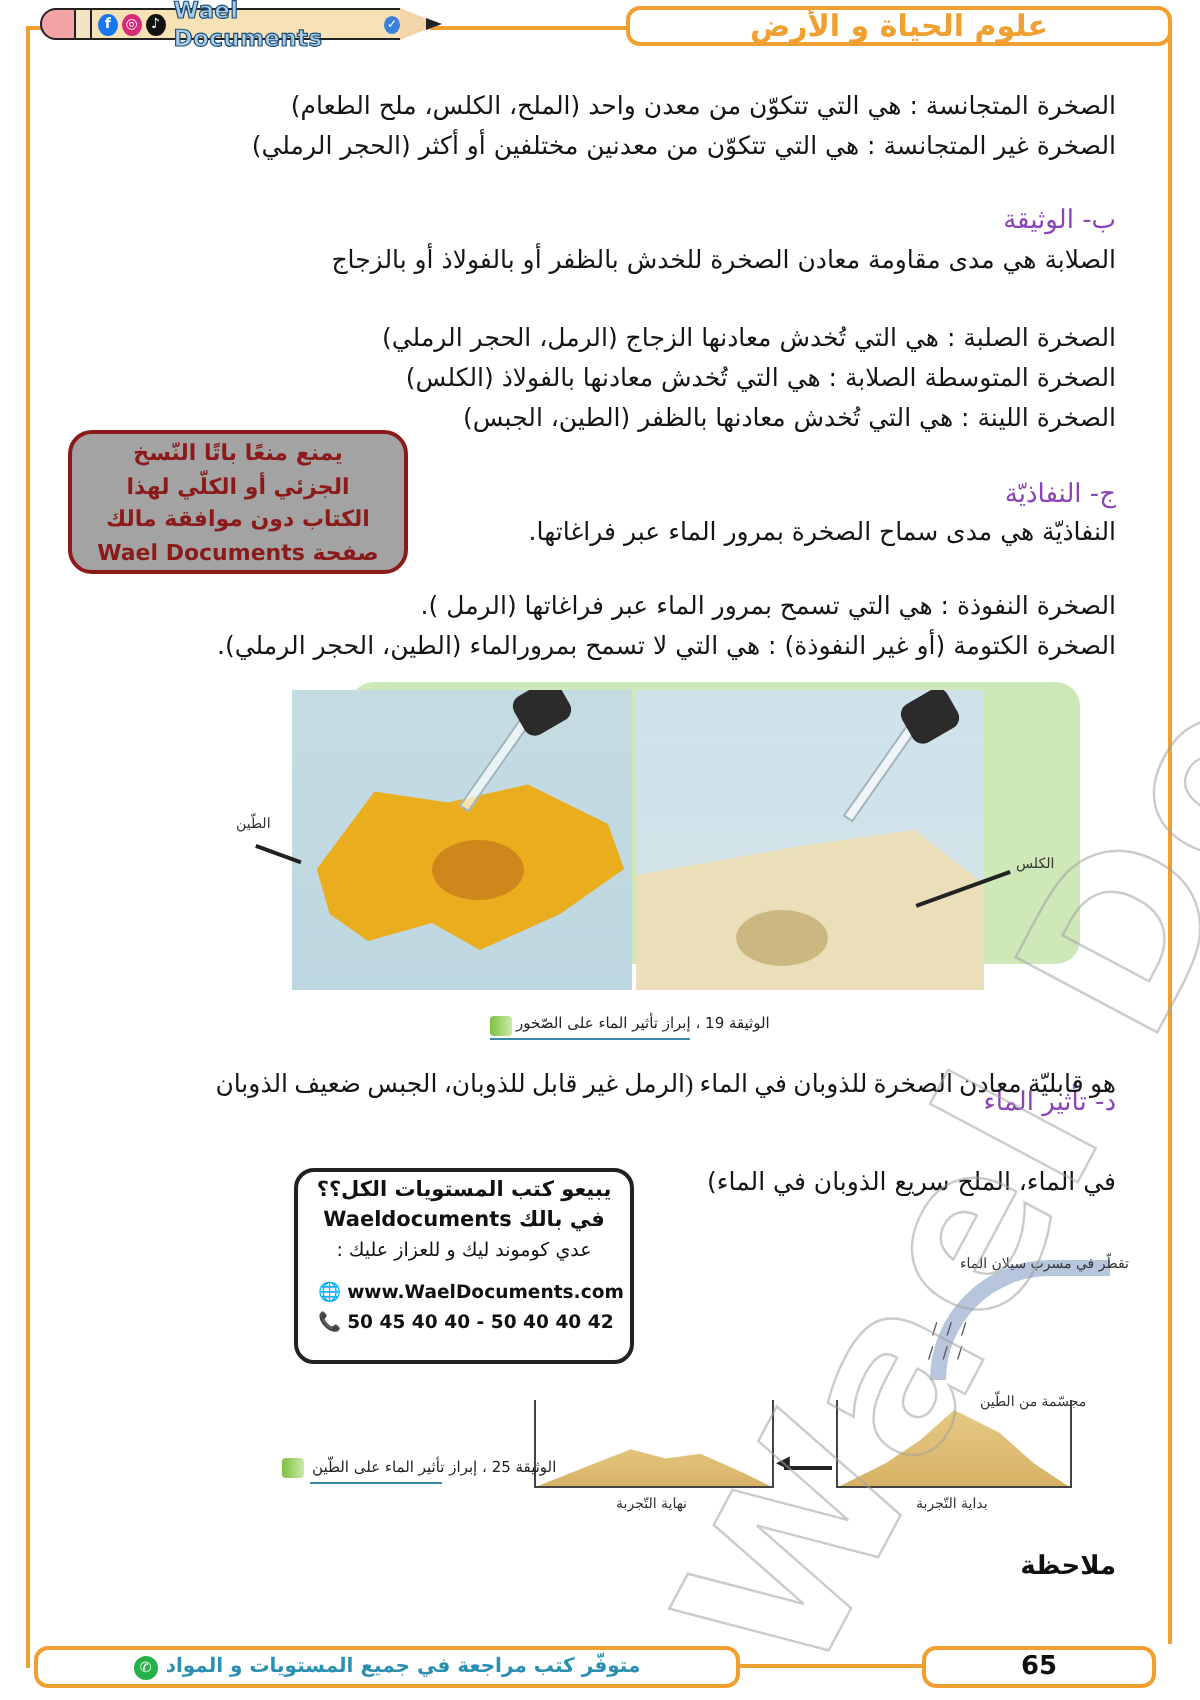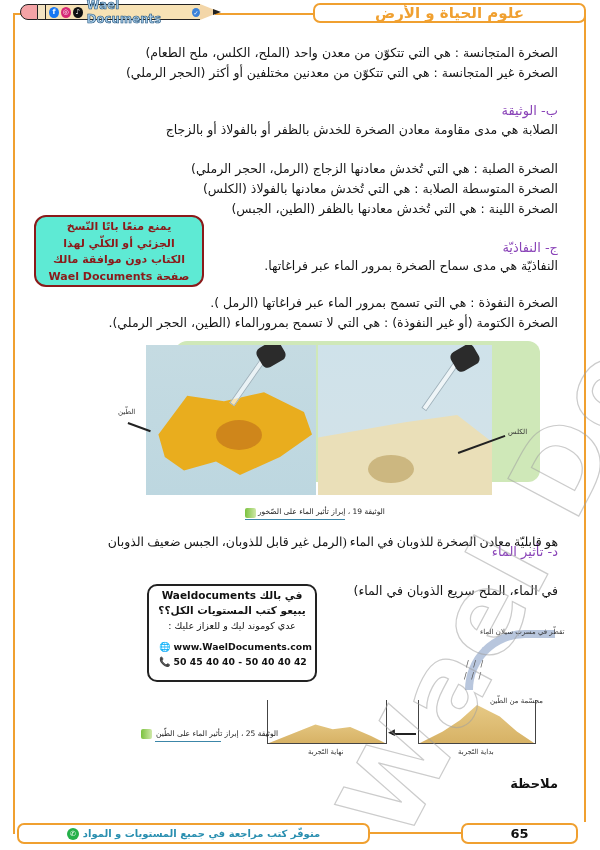--- a/index.html
+++ b/index.html
@@ -30,21 +30,21 @@
 
   
   .subject-box { position: absolute; left: 313px; top: 3px; width: 273px; height: 20px; border: 2px solid #f0a030; border-radius: 7px; background: #fff; display: flex; align-items: center; justify-content: center; }
   .subject-title { font-weight: bold; font-size: 15px; color: #f0a030; direction: rtl; }
 
   
   .rtl { direction: rtl; text-align: right; position: absolute; right: 42px; font-family: "DejaVu Sans", sans-serif; font-size: 12.5px; line-height: 21px; color: #151515; }
   .heading { color: #8a44b8; font-weight: normal; font-size: 13px; }
 
   
-  .warn-box { position: absolute; left: 34px; top: 215px; width: 170px; height: 72px; border: 2.5px solid #8b1a1a; border-radius: 12px; background: #5eead4; direction: rtl; text-align: center; padding-top: 2px; }
+  .warn-box { position: absolute; left: 34px; top: 215px; width: 170px; height: 72px; border: 2.5px solid #8b1a1a; border-radius: 12px; background: #a3a3a3; direction: rtl; text-align: center; padding-top: 2px; }
   .warn-line { font-weight: bold; font-size: 11px; line-height: 16.5px; color: #8b1a1a; display: block; }
 
   
   .fig1-frame { position: absolute; left: 175px; top: 341px; width: 365px; height: 141px; border-radius: 12px; background: #cfe8b8; }
   .fig1-left { position: absolute; left: 146px; top: 345px; width: 170px; height: 150px; background: linear-gradient(180deg, #c5dbe2 0%, #bdd7e0 100%); overflow: hidden; }
   .fig1-right { position: absolute; left: 318px; top: 345px; width: 174px; height: 150px; background: linear-gradient(180deg, #cfe2ea 0%, #d3e2e8 100%); overflow: hidden; }
   .clay { position: absolute; left: 6px; top: 40px; width: 160px; height: 90px; background: #e9ad1e; clip-path: polygon(4% 55%, 22% 12%, 45% 18%, 70% 8%, 95% 30%, 100% 55%, 80% 80%, 55% 100%, 40% 85%, 20% 95%, 8% 80%); }
   .clay-stain { position: absolute; left: 70px; top: 75px; width: 46px; height: 30px; border-radius: 50%; background: #c67a1b; opacity: .75; }
   .limestone { position: absolute; left: 0; top: 70px; width: 174px; height: 90px; background: #eadfb8; clip-path: polygon(0 25%, 50% 8%, 80% 0, 100% 30%, 100% 100%, 0 100%); }
   .drop { position: absolute; left: 50px; top: 110px; width: 46px; height: 28px; border-radius: 50%; background: #c9b27a; opacity: .9; }
@@ -150,22 +150,22 @@
 <div class="arrow-line" style="left:458px; top:452px; width:50px; transform: rotate(-20deg);"></div>
 <div class="caption-mark" style="left:245px; top:508px;"></div>
 <span class="caption" style="left:258px; top:507px;">الوثيقة 19 ، إبراز تأثير الماء على الصّخور</span>
 <div class="caption-line" style="left:245px; top:519px; width:100px;"></div>
 
 <div class="rtl heading" style="top:541px;">د- تأثير الماء</div>
 <div class="rtl" style="top:532px;font-family:Liberation Serif, serif;">هو قابليّة معادن الصخرة للذوبان في الماء (الرمل غير قابل للذوبان، الجبس ضعيف الذوبان</div>
 <div class="rtl" style="top:580px;">في الماء، الملح سريع الذوبان في الماء)</div>
 
 <div class="ad-box">
+  <span class="ad-line">يبيعو كتب المستويات الكل؟؟</span>
   <span class="ad-line">في بالك Waeldocuments</span>
-  <span class="ad-line">يبيعو كتب المستويات الكل؟؟</span>
   <span class="ad-line small">عدي كوموند ليك و للعزاز عليك :</span>
   <div class="ad-contact">
     <span>🌐</span>
     <span>www.WaelDocuments.com</span>
   </div>
   <div class="ad-contact">
     <span>📞</span>
     <span>50 45 40 40 - 50 40 40 42</span>
   </div>
 </div>

